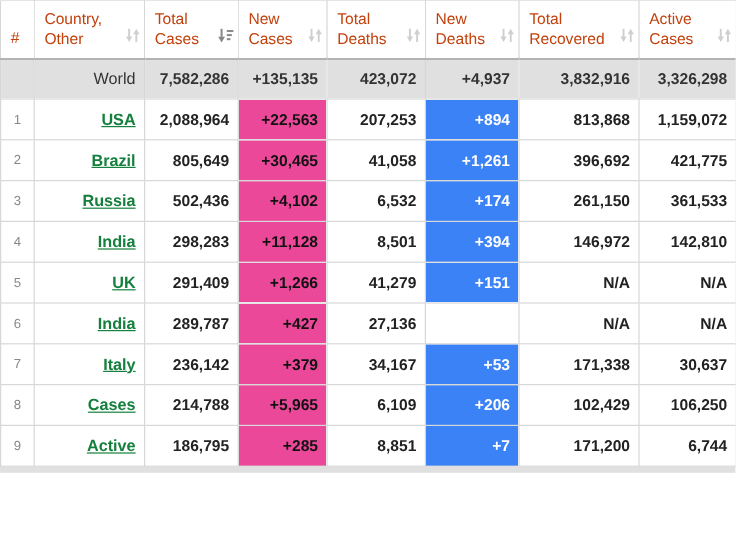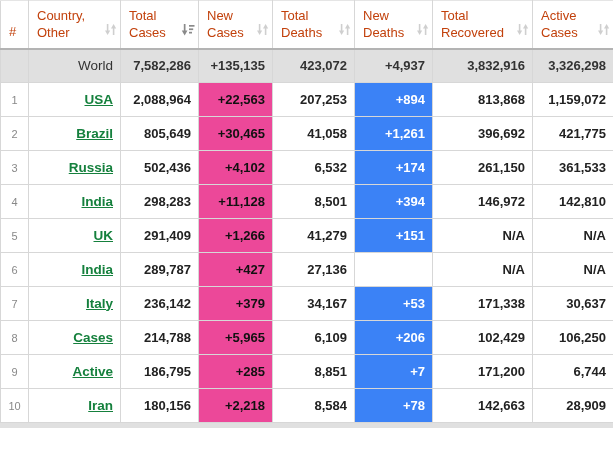--- a/index.html
+++ b/index.html
@@ -209,25 +209,15 @@
       <tr>
         <td class="c-rank">9</td>
         <td class="c-country"><a href="#" class="country-link">Active</a></td>
         <td class="c-num">186,795</td>
         <td class="c-num filled-yellow">+285</td>
         <td class="c-num">8,851</td>
         <td class="c-num filled-red">+7</td>
         <td class="c-num">171,200</td>
         <td class="c-num">6,744</td>
       </tr>
-      <tr>
-        <td class="c-rank">10</td>
-        <td class="c-country"><a href="#" class="country-link">Iran</a></td>
-        <td class="c-num">180,156</td>
-        <td class="c-num filled-yellow">+2,218</td>
-        <td class="c-num">8,584</td>
-        <td class="c-num filled-red">+78</td>
-        <td class="c-num">142,663</td>
-        <td class="c-num">28,909</td>
-      </tr>
     </tbody>
 </table>
 <div id="next-row-strip"></div>
 
 </body></html>

